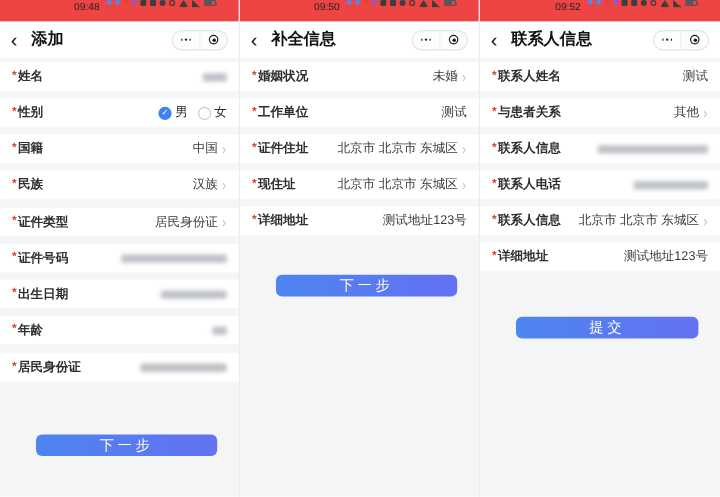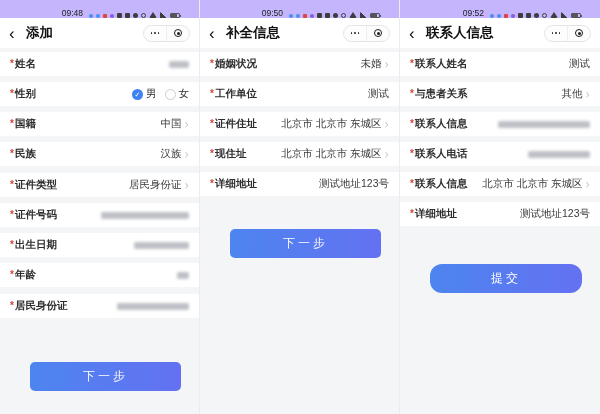--- a/index.html
+++ b/index.html
@@ -3,21 +3,21 @@
 <meta charset="utf-8">
 <style>
   * { box-sizing: border-box; margin: 0; padding: 0; }
   html,body { width:600px; height:414px; }
   body { font-family:"Liberation Sans", sans-serif; background:#fff; }
   .screen { display:flex; width:600px; height:414px; }
   .panel { width:200px; height:414px; background:#f4f5f7; position:relative; overflow:hidden; border-right:1px solid #ececee; }
   .panel:last-child { border-right:none; }
 
   
-  .statusbar { height:18px; background:#c4b5fd; display:flex; align-items:flex-end; justify-content:flex-end; padding-right:19px; gap:3px; }
+  .statusbar { height:18px; background:#ef4444; display:flex; align-items:flex-start; justify-content:flex-end; padding-right:19px; gap:3px; }
   .sb-time { font-size:8.5px; color:#222; margin-right:3px; }
   .ic { display:inline-block; }
   .ic-dot-blue { width:4px; height:4px; border-radius:50%; background:#4a8cf5; }
   .ic-sq-red  { width:4px; height:4px; border-radius:1px; background:#e0443c; }
   .ic-dot-purple { width:4px; height:4px; border-radius:50%; background:#8a5cd8; }
   .ic-app { width:5px; height:5px; border-radius:1px; background:#3d3d3f; }
   .ic-app-round { width:5px; height:5px; border-radius:50%; background:#3d3d3f; }
   .ic-alarm { width:5px; height:5px; border-radius:50%; border:1px solid #3d3d3f; }
   .ic-wifi { width:0; height:0; border-left:4px solid transparent; border-right:4px solid transparent; border-bottom:6px solid #3d3d3f; border-radius:2px; }
   .ic-signal { width:7px; height:6px; background:linear-gradient(to top right,#3d3d3f 49%,transparent 50%); }
@@ -49,26 +49,26 @@
 
   
   .radio-group { margin-left:auto; display:flex; align-items:center; gap:8px; }
   .radio { display:flex; align-items:center; gap:3px; }
   .rdo { width:11px; height:11px; border-radius:50%; display:flex; align-items:center; justify-content:center; }
   .rdo.on { background:#3e82f4; color:#fff; font-size:7px; line-height:1; }
   .rdo.off { background:#fff; border:1px solid #c9ccd2; }
   .rdo-label { font-size:10.5px; color:#2e2e30; }
 
   
-  .footer-btn { position:absolute; left:30px; right:18px; height:29px; border-radius:5px;
+  .footer-btn { position:absolute; left:30px; right:18px; height:18px; border-radius:5px;
     background:linear-gradient(90deg,#4d85ef,#6471f2); color:#fff; font-size:12px; letter-spacing:3px;
     display:flex; align-items:center; justify-content:center; cursor:default; }
   .panel:nth-child(1) .footer-btn { top:362px; }
   .panel:nth-child(2) .footer-btn { top:229px; }
-  .panel:nth-child(3) .footer-btn { top:264px;border-radius:12px; }
+  .panel:nth-child(3) .footer-btn { top:264px; }
 </style>
 </head>
 <body>
 
 <div class="screen">
   <section class="panel">
       <div class="statusbar">
         <span class="sb-time">09:48</span>
         <span class="ic ic-dot-blue"></span>
         <span class="ic ic-dot-blue"></span>

